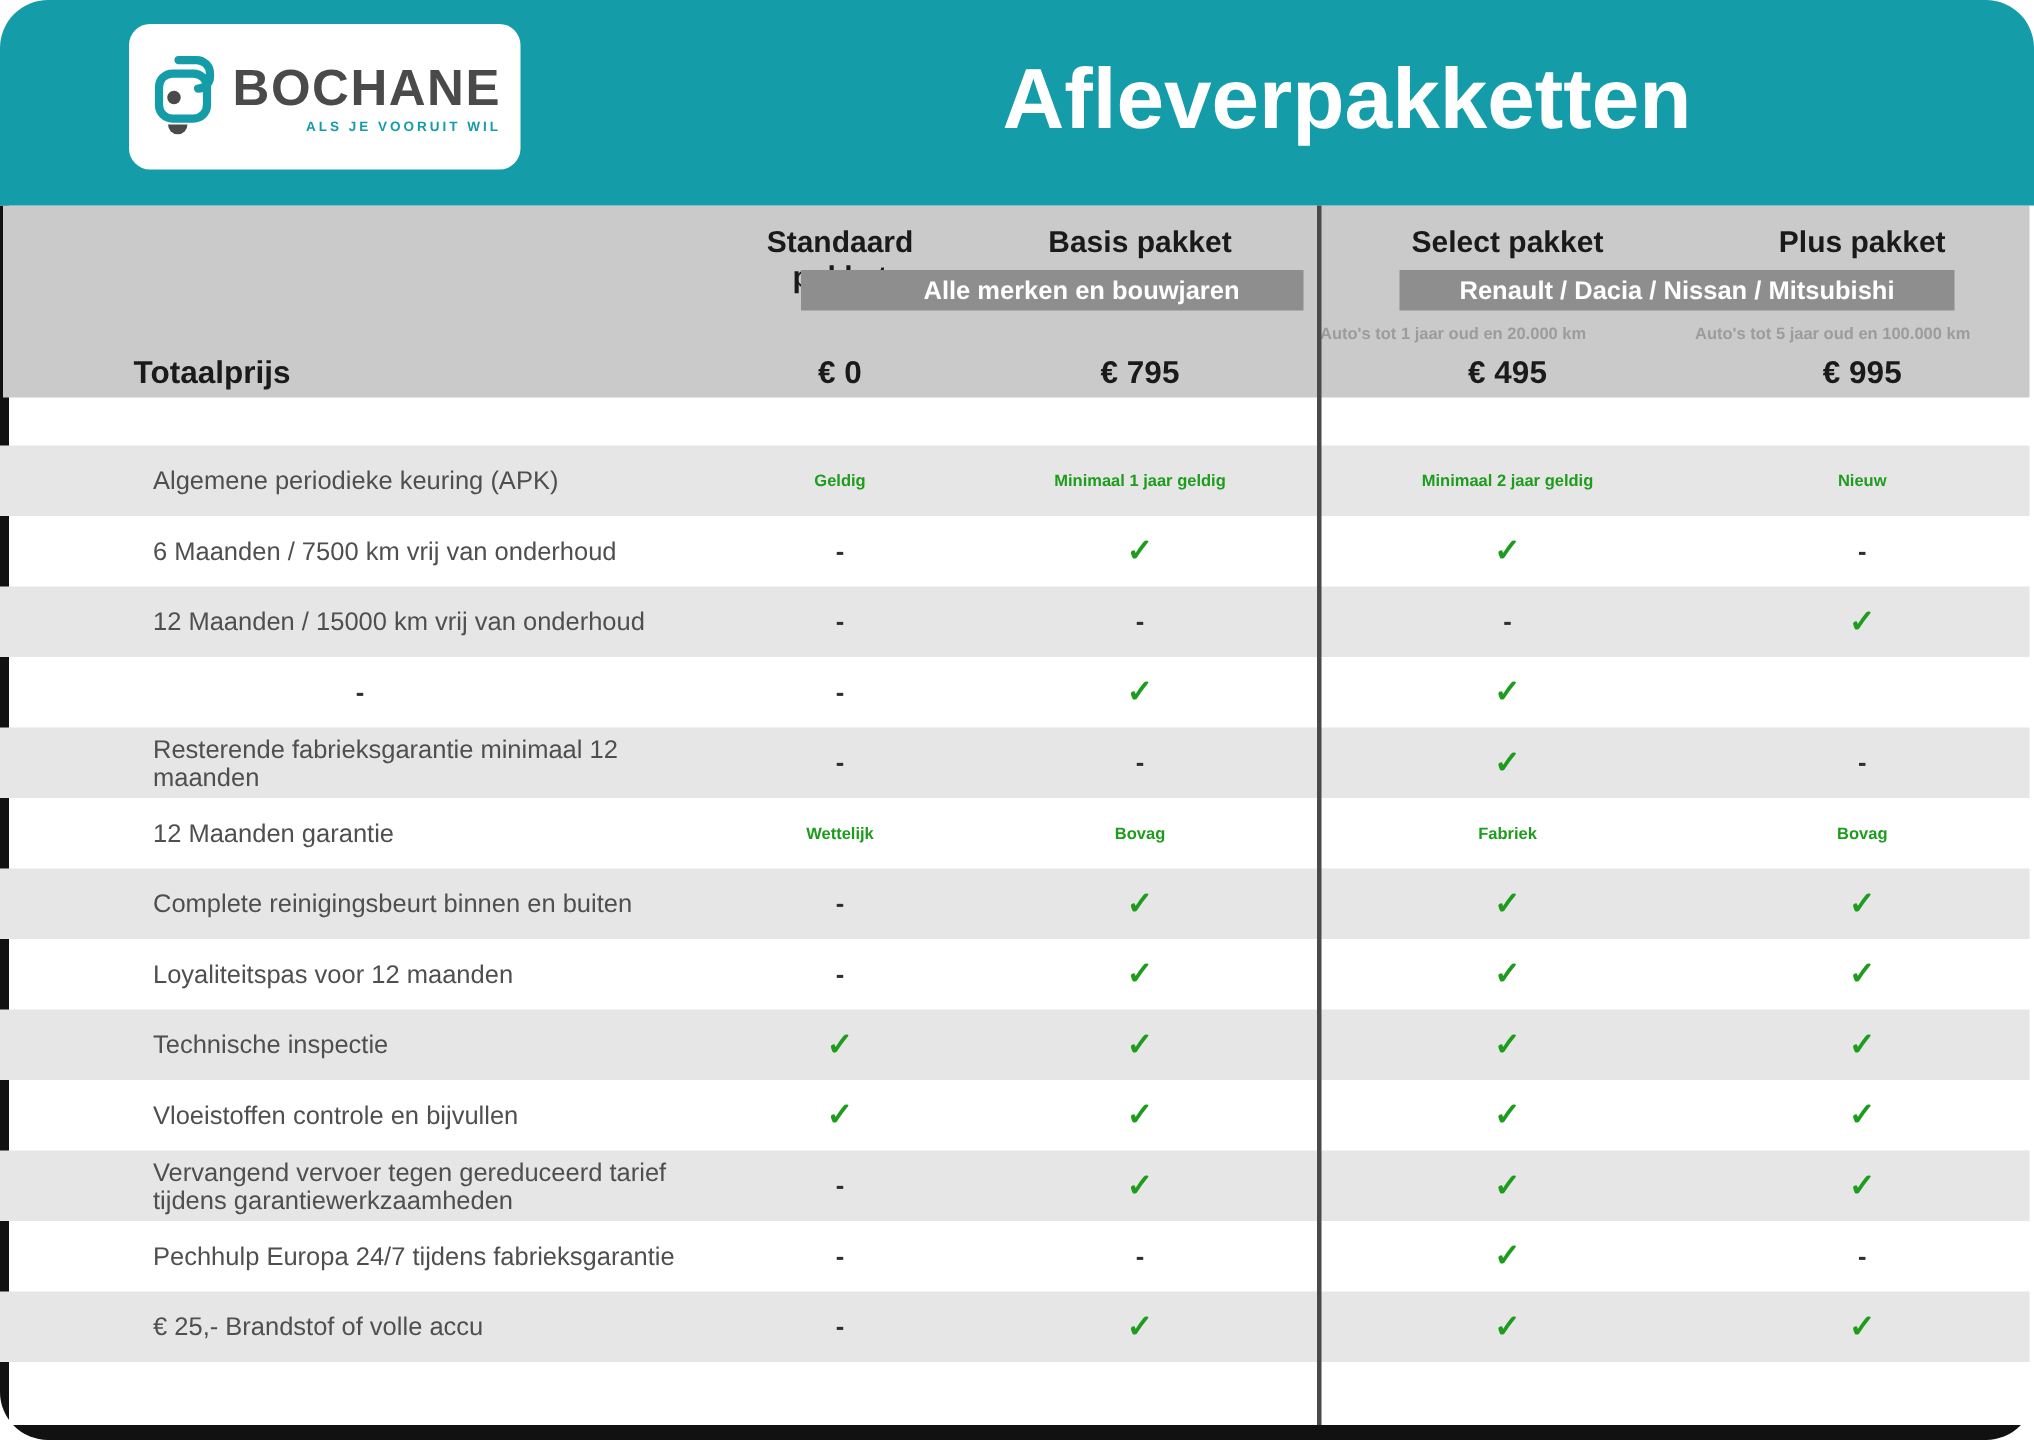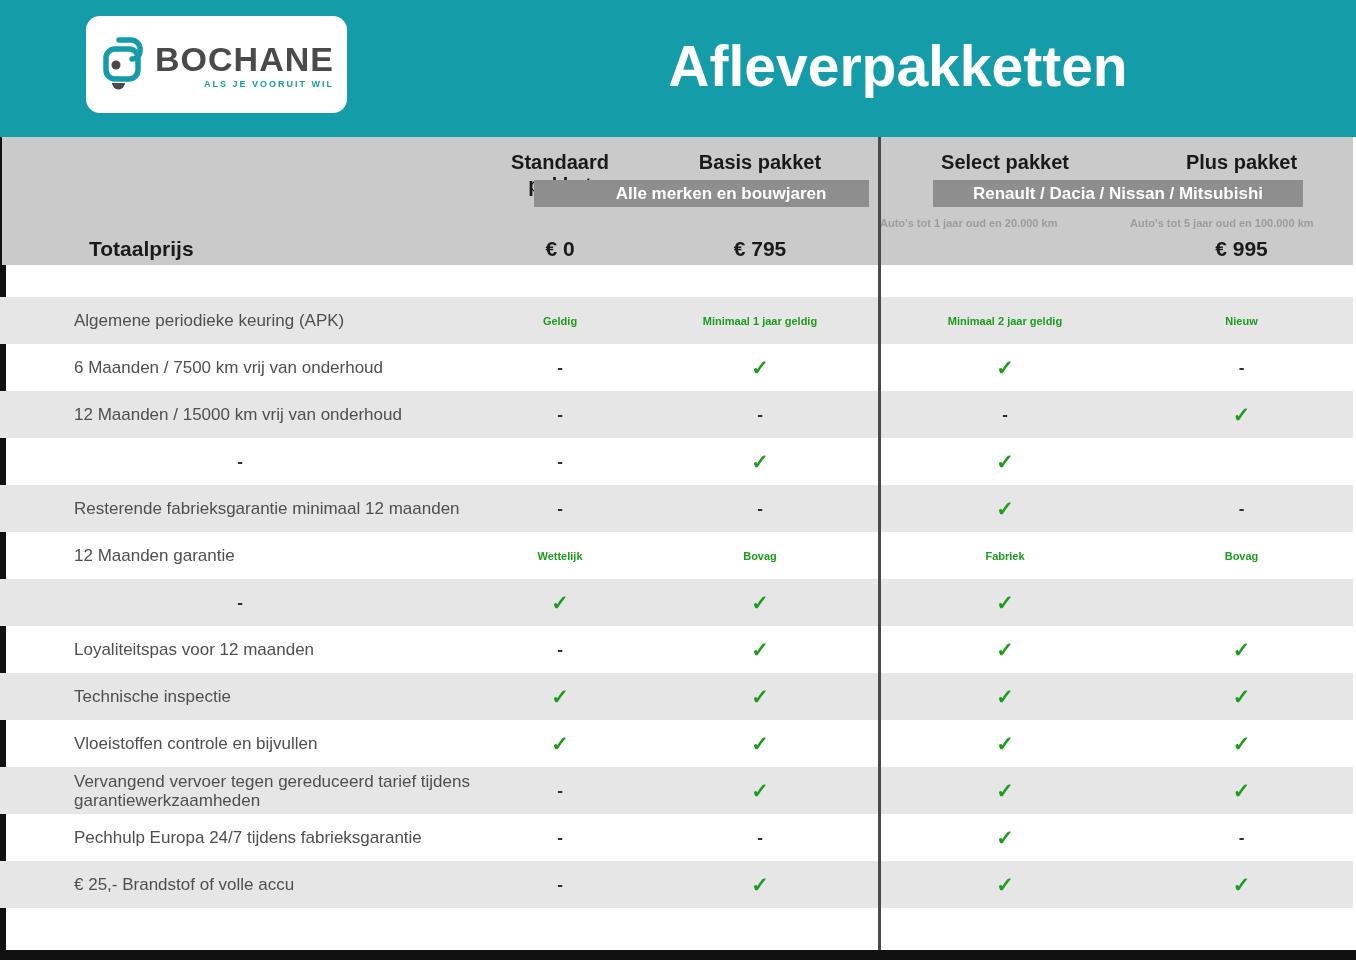--- a/index.html
+++ b/index.html
@@ -1,17 +1,17 @@
 <!DOCTYPE html>
 <html><head>
 <meta charset="utf-8">
 <style>
   html,body{margin:0;padding:0;background:#fff;}
   .page{position:relative;width:1356px;height:960px;overflow:hidden;
-        font-family:"Liberation Sans",sans-serif;background:#fff;}
+        font-family:"Liberation Sans",sans-serif;background:#fff;border-radius:32px;}
 
   
   .topbar{position:relative;width:100%;height:137px;background:#149CA8;z-index:3;}
   .logo-card{position:absolute;left:86px;top:16px;width:261px;height:97px;background:#fff;
              border-radius:14px;display:flex;align-items:center;justify-content:center;gap:10px;}
   .logo-mark{width:46px;height:58px;flex:0 0 auto;}
   .logo-text{display:flex;flex-direction:column;align-items:flex-end;}
   .logo-name{font-size:34px;font-weight:700;color:#4A4A4A;letter-spacing:1px;line-height:36px;}
   .logo-tagline{font-size:9px;font-weight:700;color:#149CA8;letter-spacing:2px;margin-top:2px;}
   .title{position:absolute;left:440px;right:0;top:24px;margin:0;text-align:center;
@@ -38,21 +38,21 @@
   .banner-right{left:931px;width:370px;}
 
   
   .gap-row{height:32px;}
   .rows{position:relative;z-index:1;}
   .frow{display:grid;grid-template-columns:480px 160px 240px 250px 223px;height:47px;
         align-items:center;margin-right:3px;box-sizing:border-box;}
   .frow.alt-gray{background:#E6E6E6;}
   .frow.alt-white{background:transparent;}
   .fcell{text-align:center;}
-  .flabel{text-align:left;padding-left:74px;font-size:17px;color:#4F4F4F;line-height:19px;}
+  .flabel{text-align:left;padding-left:102px;font-size:17px;color:#4F4F4F;line-height:19px;}
   .fval.gtext{font-size:11px;font-weight:700;color:#1E9C1E;}
   .fval.check{font-size:21px;font-weight:700;color:#1E9C1E;}
   .fval.dash{font-size:17px;font-weight:700;color:#2E2E2E;}
 </style>
 </head>
 <body>
 
 <div class="page">
 
   <header class="topbar">
@@ -84,20 +84,21 @@
     <div class="pk-name n4">Plus pakket</div>
 
     <div class="banner banner-left">Alle merken en bouwjaren</div>
     <div class="banner banner-right">Renault / Dacia / Nissan / Mitsubishi</div>
 
     <div class="pk-note n3">Auto's tot 1 jaar oud en 20.000 km</div>
     <div class="pk-note n4">Auto's tot 5 jaar oud en 100.000 km</div>
 
     <div class="pk-price p1">€ 0</div>
     <div class="pk-price p2">€ 795</div>
+    <div class="pk-price p3">€ 495</div>
     <div class="pk-price p4">€ 995</div>
   </div>
 
   <div class="gap-row"></div>
 
   <div class="rows">
       <div class="frow alt-gray">
         <div class="fcell flabel">Algemene periodieke keuring (APK)</div>
         <div class="fcell fval gtext">Geldig</div>
         <div class="fcell fval gtext">Minimaal 1 jaar geldig</div>
@@ -132,20 +133,21 @@
         <div class="fcell fval dash">-</div>
       </div>
       <div class="frow alt-white">
         <div class="fcell flabel">12 Maanden  garantie</div>
         <div class="fcell fval gtext">Wettelijk</div>
         <div class="fcell fval gtext">Bovag</div>
         <div class="fcell fval gtext">Fabriek</div>
         <div class="fcell fval gtext">Bovag</div>
       </div>
       <div class="frow alt-gray">
+        <div class="fcell flabel">Complete reinigingsbeurt binnen en buiten</div>
         <div class="fcell fval dash">-</div>
         <div class="fcell fval check">✓</div>
         <div class="fcell fval check">✓</div>
         <div class="fcell fval check">✓</div>
       </div>
       <div class="frow alt-white">
         <div class="fcell flabel">Loyaliteitspas voor 12 maanden</div>
         <div class="fcell fval dash">-</div>
         <div class="fcell fval check">✓</div>
         <div class="fcell fval check">✓</div>

